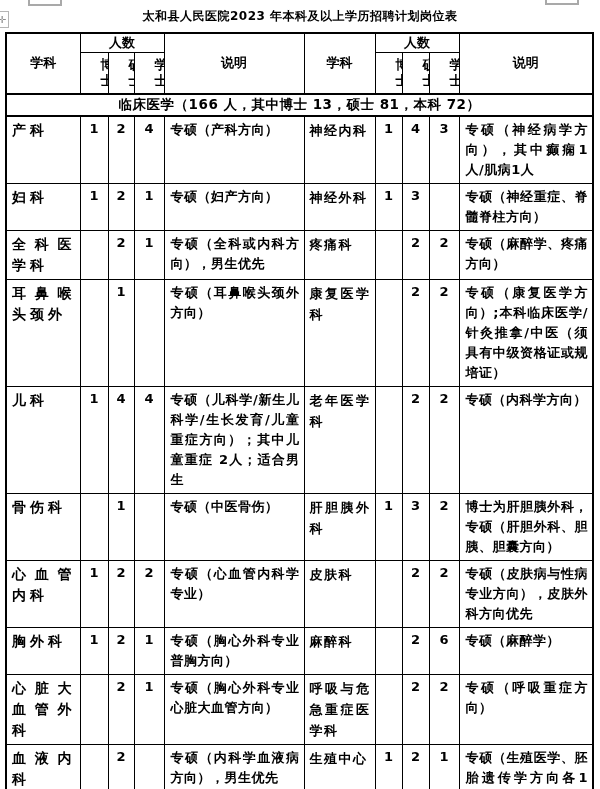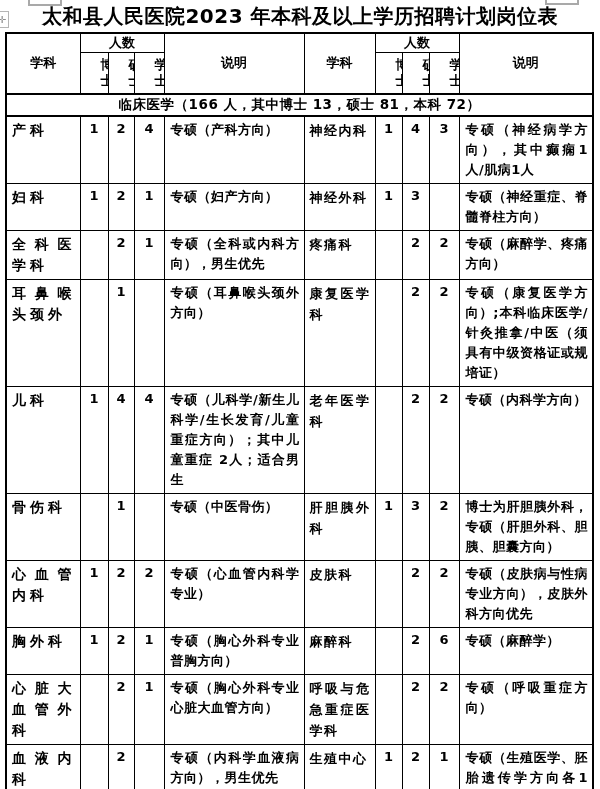--- a/index.html
+++ b/index.html
@@ -18,21 +18,21 @@
   .artifact-box1 { left: 28px; top: -5px; width: 34px; height: 11px; border: 2px solid #a9a9a9; }
   .artifact-box2 { left: 545px; top: -6px; width: 34px; height: 11px; border: 2px solid #a9a9a9; }
   .artifact-handle {
     left: -5px; top: 11px; width: 14px; height: 17px;
     border: 1px solid #b5b5b5; color: #8b8b8b;
     font-size: 10px; line-height: 15px; text-align: center;
   }
 
   .title {
     text-align: center; font-weight: bold;
-    font-size: 20px; line-height: 21px;
+    font-size: 12px; line-height: 21px;
     padding: 6px 0 5px 0;
     letter-spacing: 0.5px;
   }
 
   table.grid {
     border-collapse: collapse;
     table-layout: fixed;
     margin-left: 5px;
     width: 587px;
     border: 2px solid #000;

